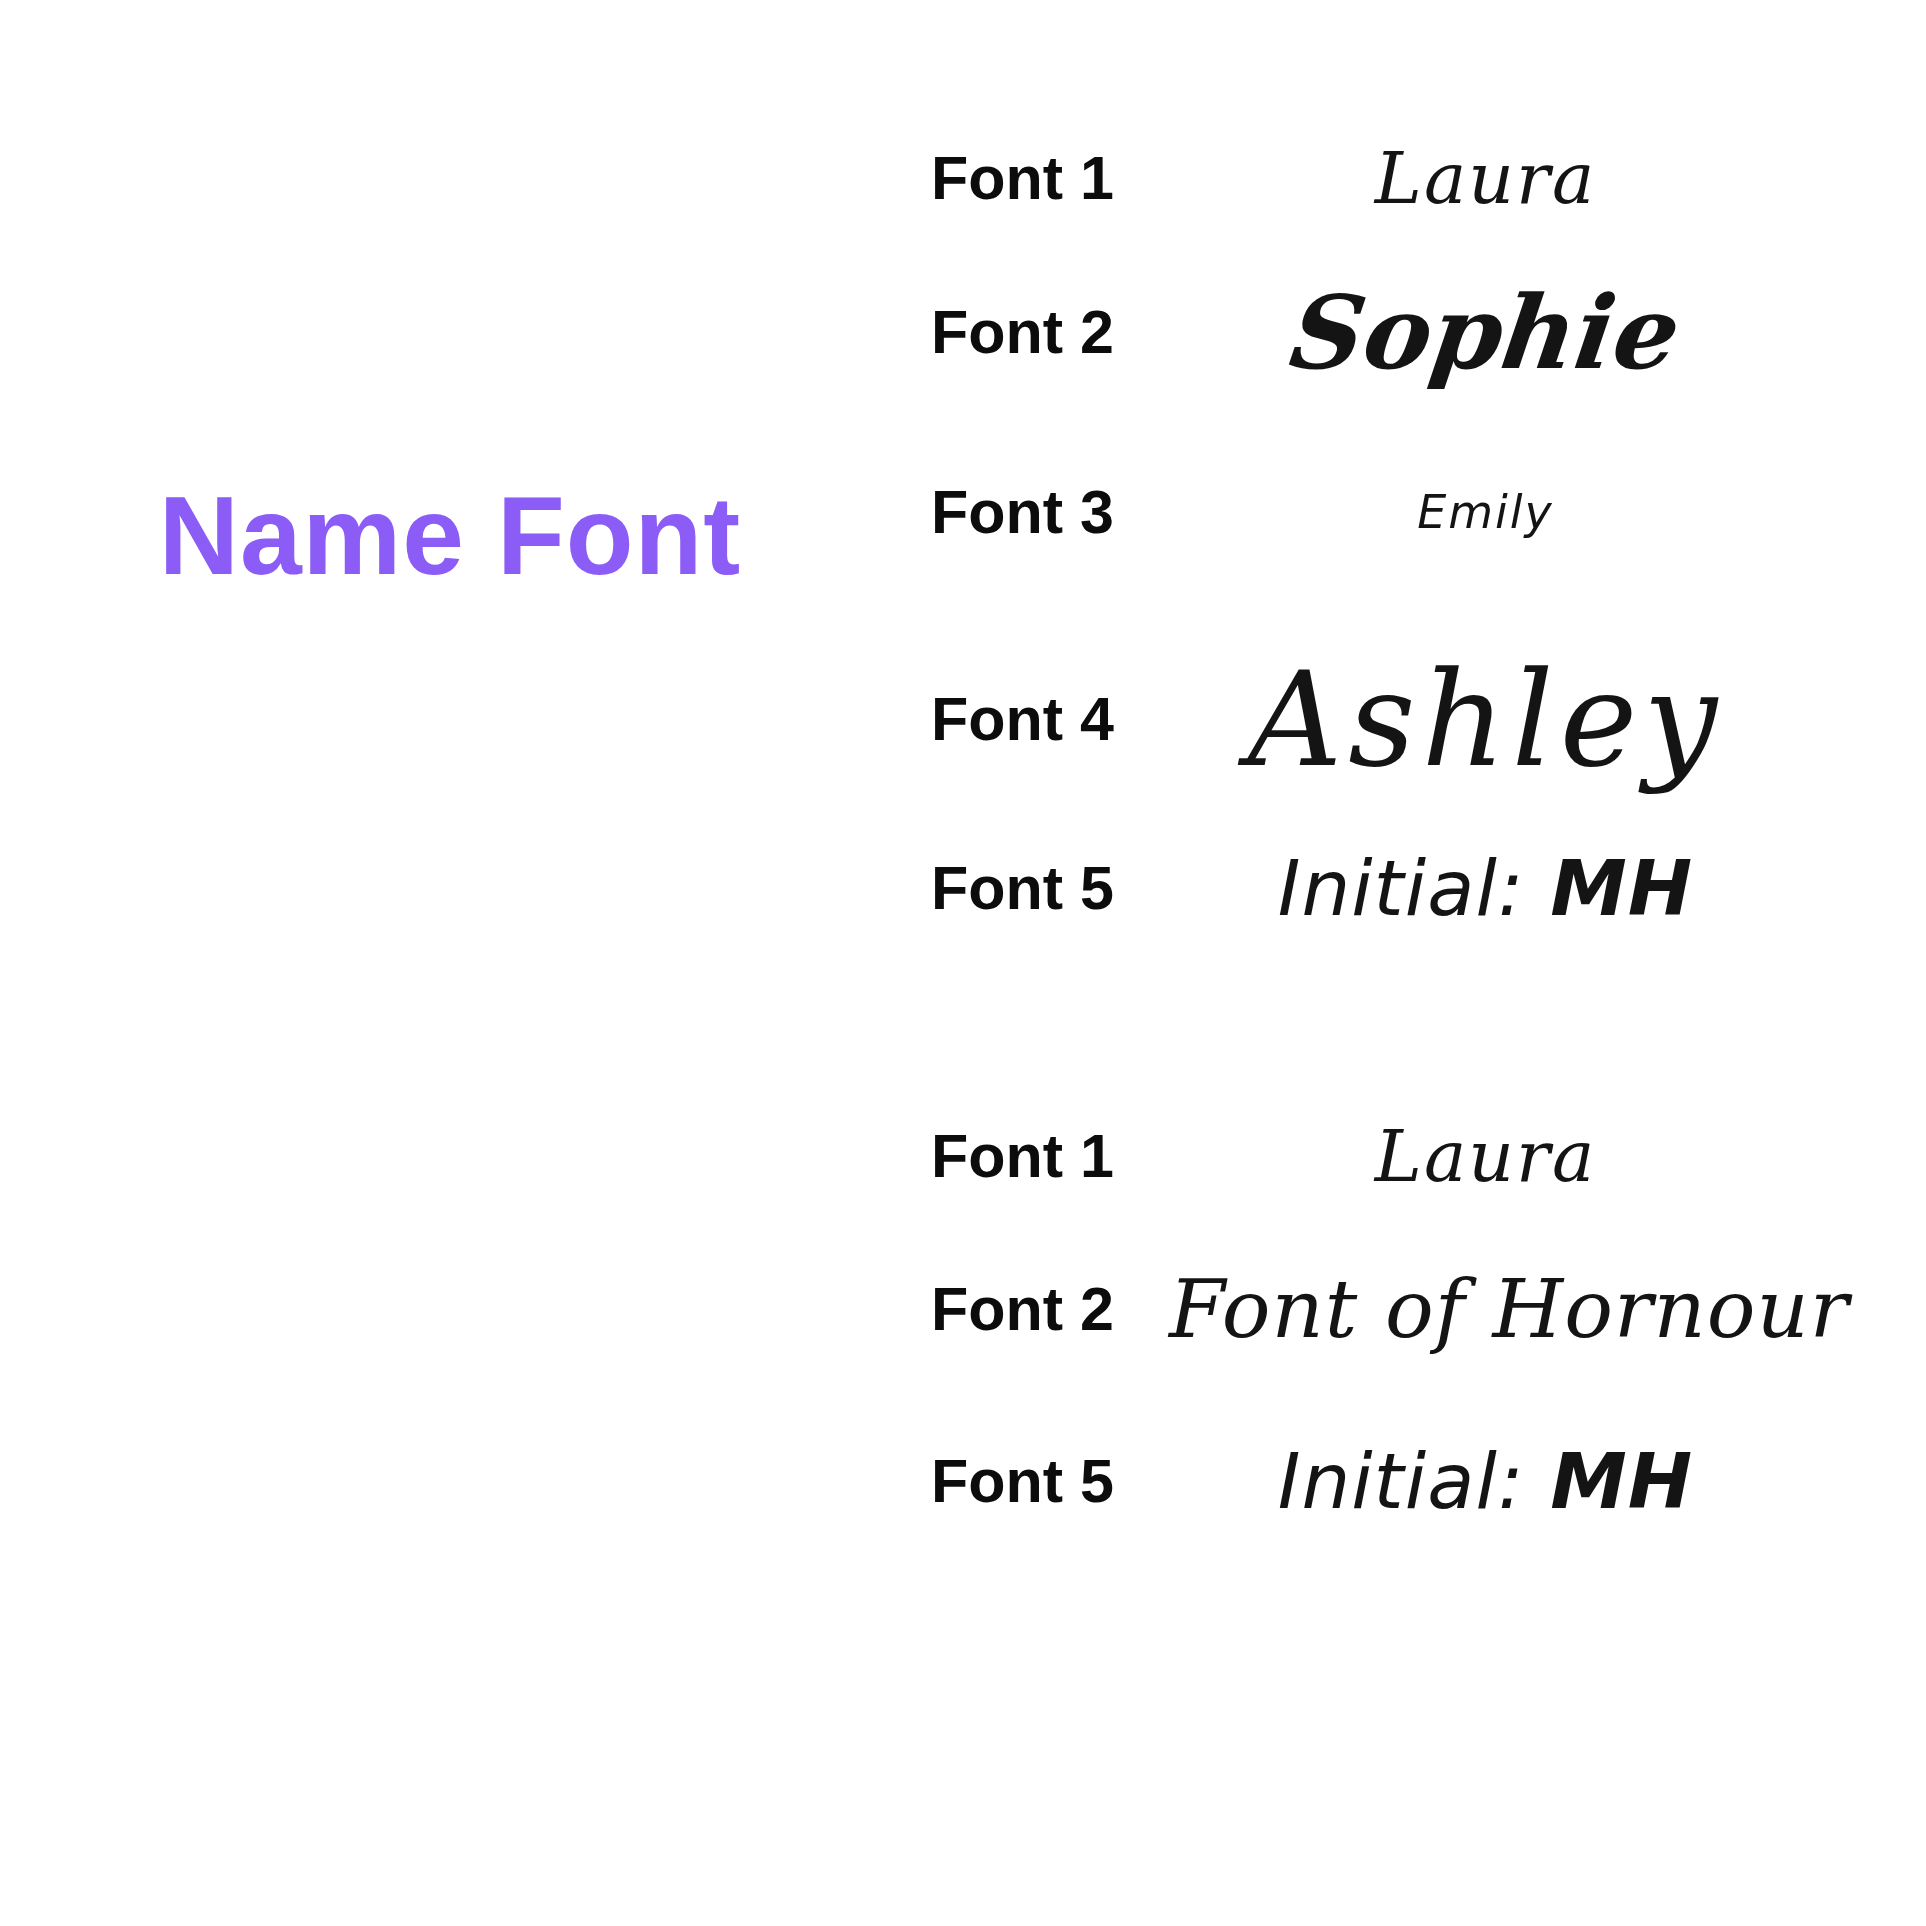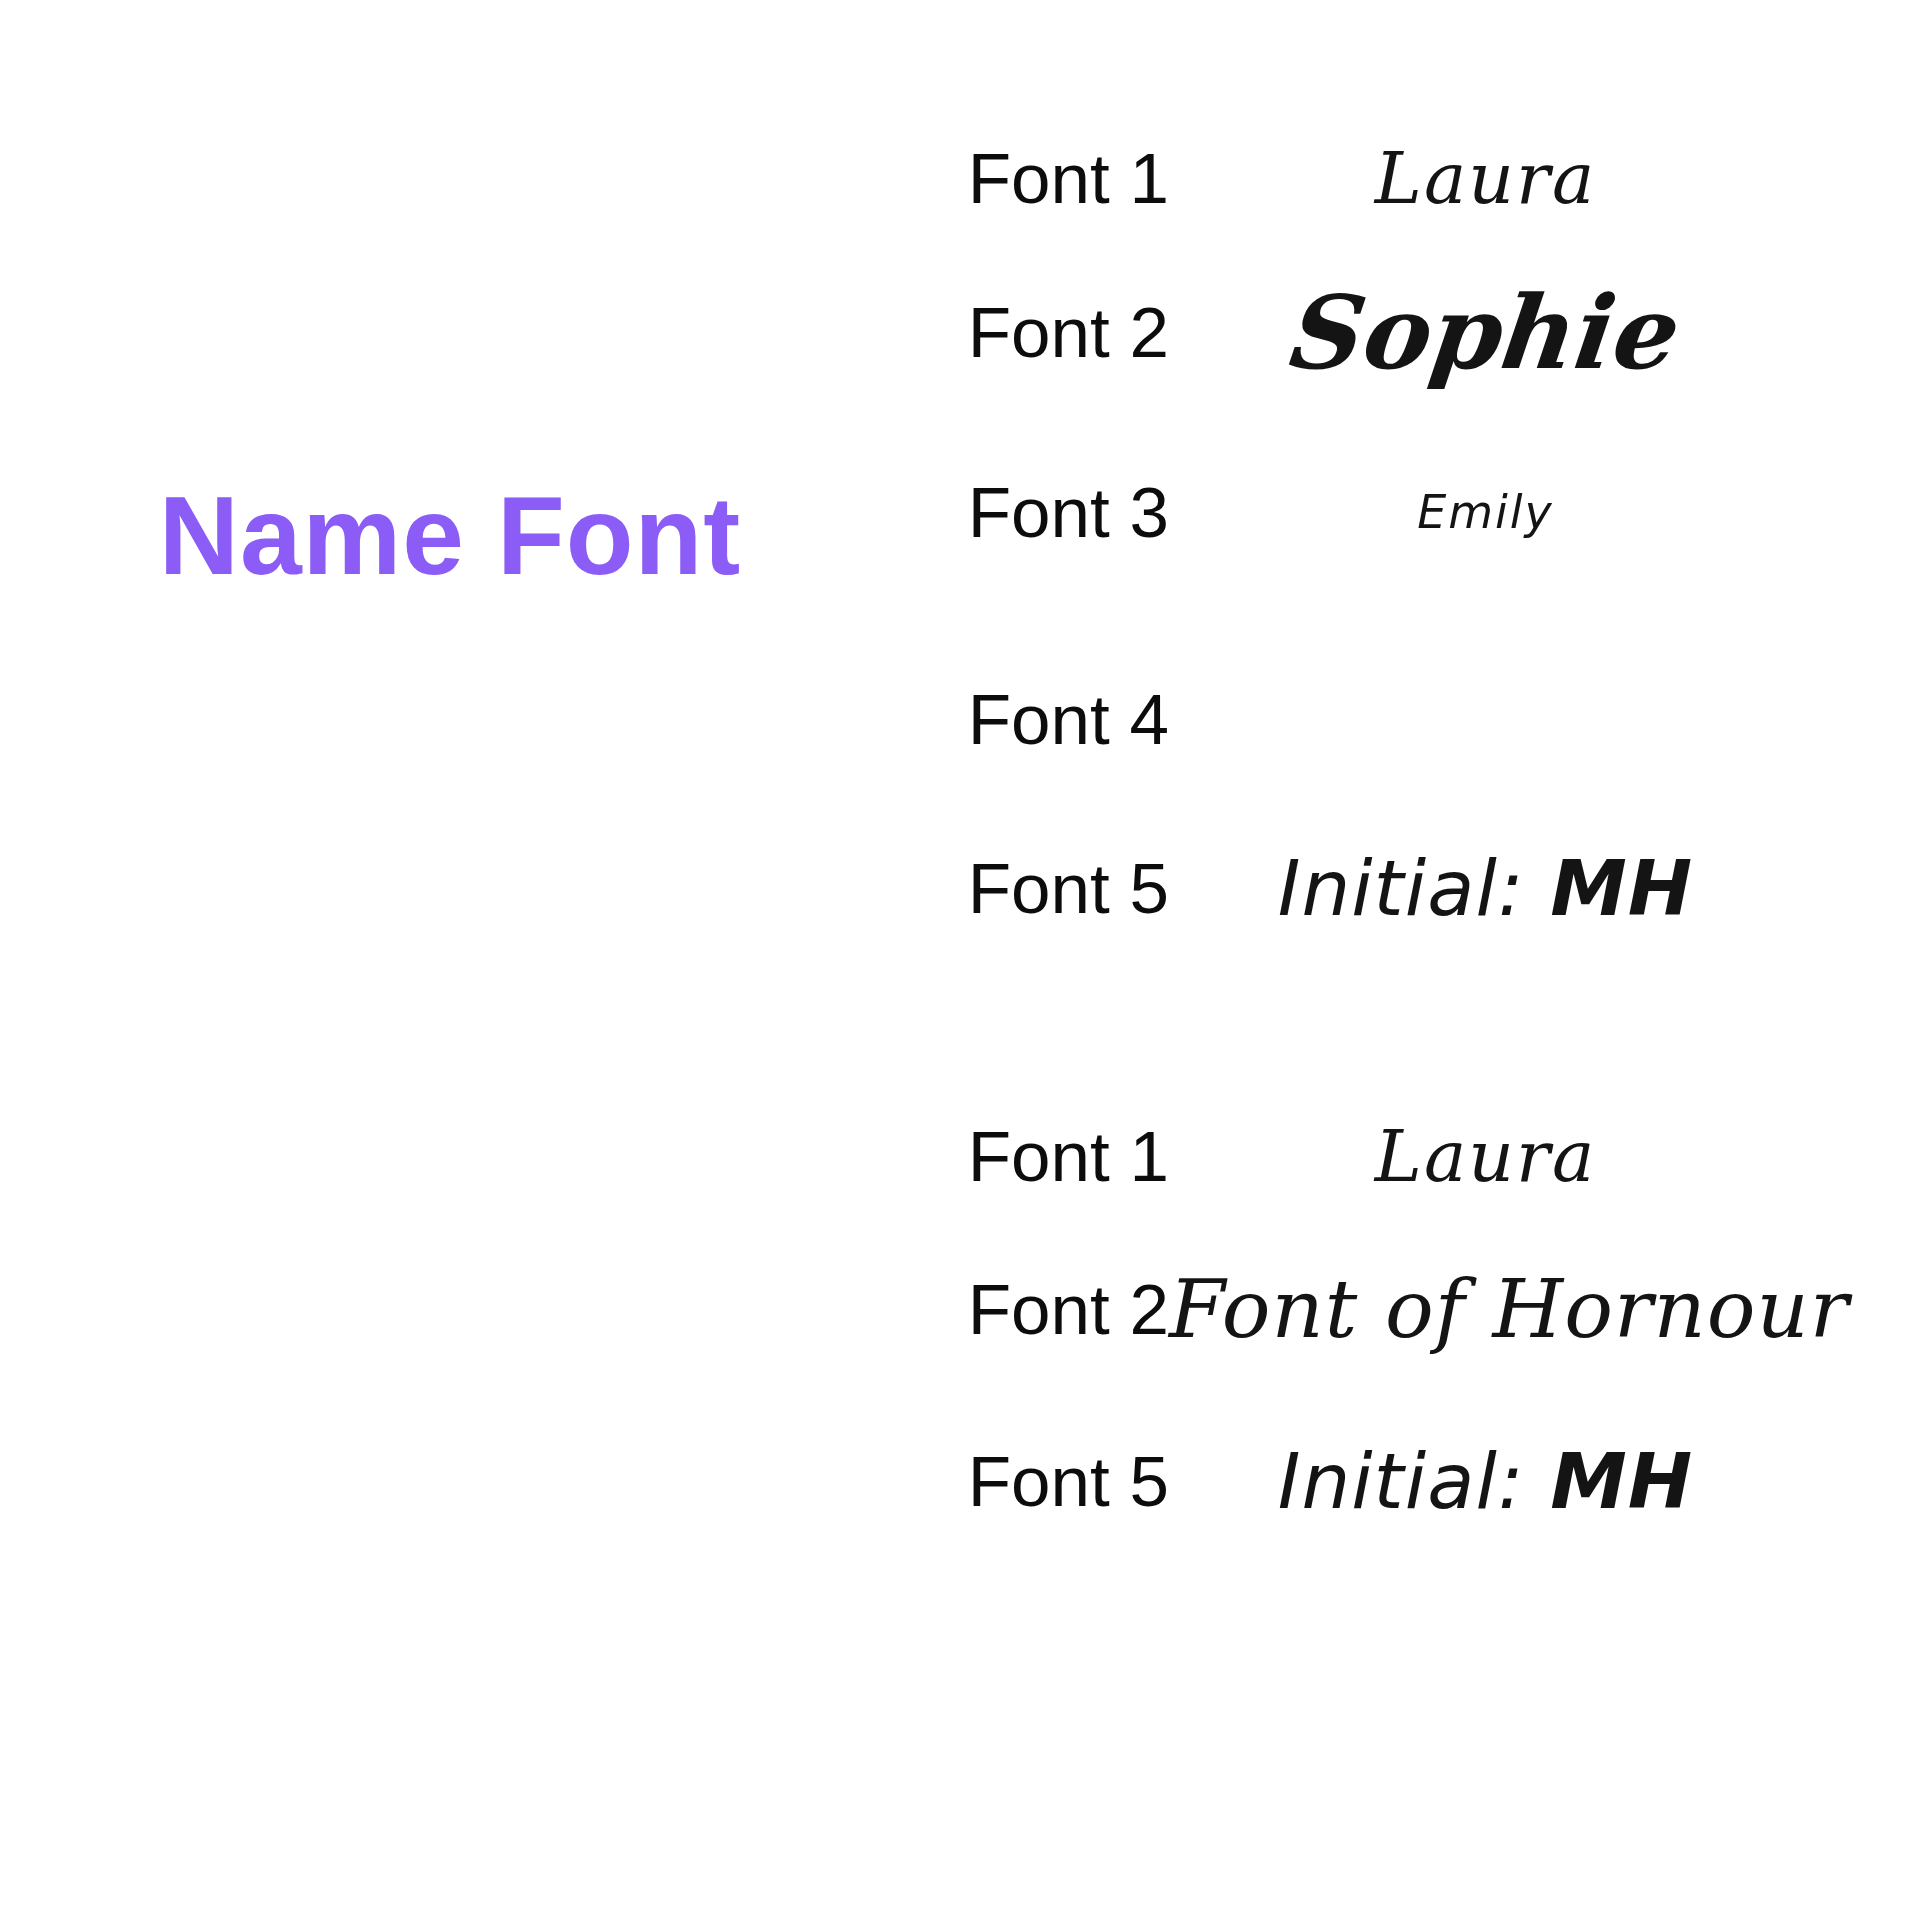--- a/index.html
+++ b/index.html
@@ -43,25 +43,24 @@
   #row-n4 { top: 635px; }
   #row-n5 { top: 804px; }
   #row-m1 { top: 1072px; }
   #row-m2 { top: 1225px; }
   #row-m5 { top: 1397px; }
 
   .font-label {
     width: 238px;
     flex: 0 0 238px;
     font-family: "Liberation Sans", sans-serif;
-    font-weight: 400;
-    font-size: 71px;
+    font-weight: 700;
+    font-size: 61px;
     color: #0c0c0c;
     white-space: nowrap;
-    text-align: right;
   }
   .font-sample {
     flex: 1 1 auto;
     text-align: center;
     color: #141414;
     white-space: nowrap;
   }
   
   .style-formal-script {
     font-family: "DejaVu Serif", serif;
@@ -124,20 +123,21 @@
     <div class="font-sample style-signature-script">Sophie</div>
   </div>
 
   <div id="row-n3" class="font-row">
     <div class="font-label">Font 3</div>
     <div class="font-sample style-monoline-script">Emily</div>
   </div>
 
   <div id="row-n4" class="font-row">
     <div class="font-label">Font 4</div>
+    <div class="font-sample style-large-signature-script">Ashley</div>
   </div>
 
   <div id="row-n5" class="font-row">
     <div class="font-label">Font 5</div>
     <div class="font-sample style-rounded-sans">
       <span>Initial: </span><span class="initials">MH</span>
     </div>
   </div>
 
   <div id="row-m1" class="font-row">

